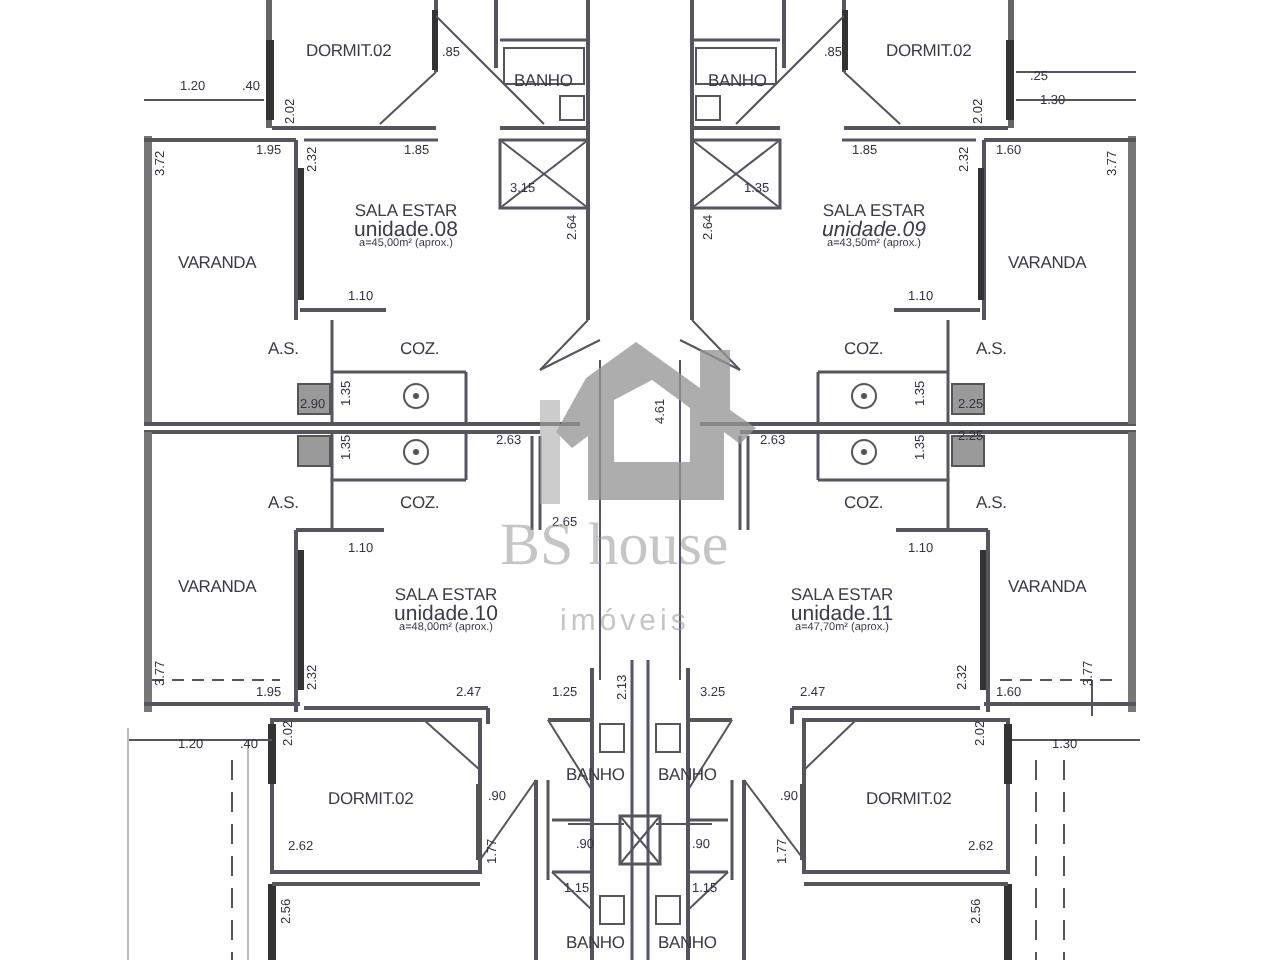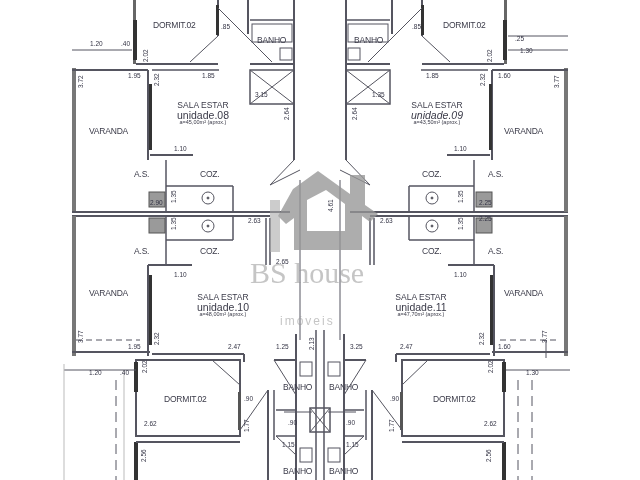--- a/index.html
+++ b/index.html
@@ -307,14 +307,14 @@
 
 <div style="position:absolute;left:0;top:0;width:640px;height:480px;pointer-events:none;">
   <svg width="640" height="480" viewBox="0 0 640 480" style="position:absolute;left:0;top:0;">
     <g fill="rgba(150,150,150,0.78)">
 
       <path d="M 293 189 L 318 171 L 350 194 L 350 175 L 365 175 L 365 205 L 378 214 L 370 222 L 362 216 L 362 250 L 294 250 L 294 218 L 286 224 L 278 216 Z M 307 200 L 307 231 L 345 231 L 345 204 L 326 190 Z" fill-rule="evenodd"></path>
       <rect x="270" y="200" width="10" height="52" fill="rgba(170,170,170,0.6)"></rect>
     </g>
   </svg>
   <span class="wm-text" style="left:250px;top:258px;font-size:30px;">BS house</span>
-  <span class="wm-sub" style="left:280px;top:315px;font-size:12px;">imóveis</span>
+  <span class="wm-sub" style="left:280px;top:303px;font-size:15px;">imóveis</span>
 </div>
 
 </body></html>

